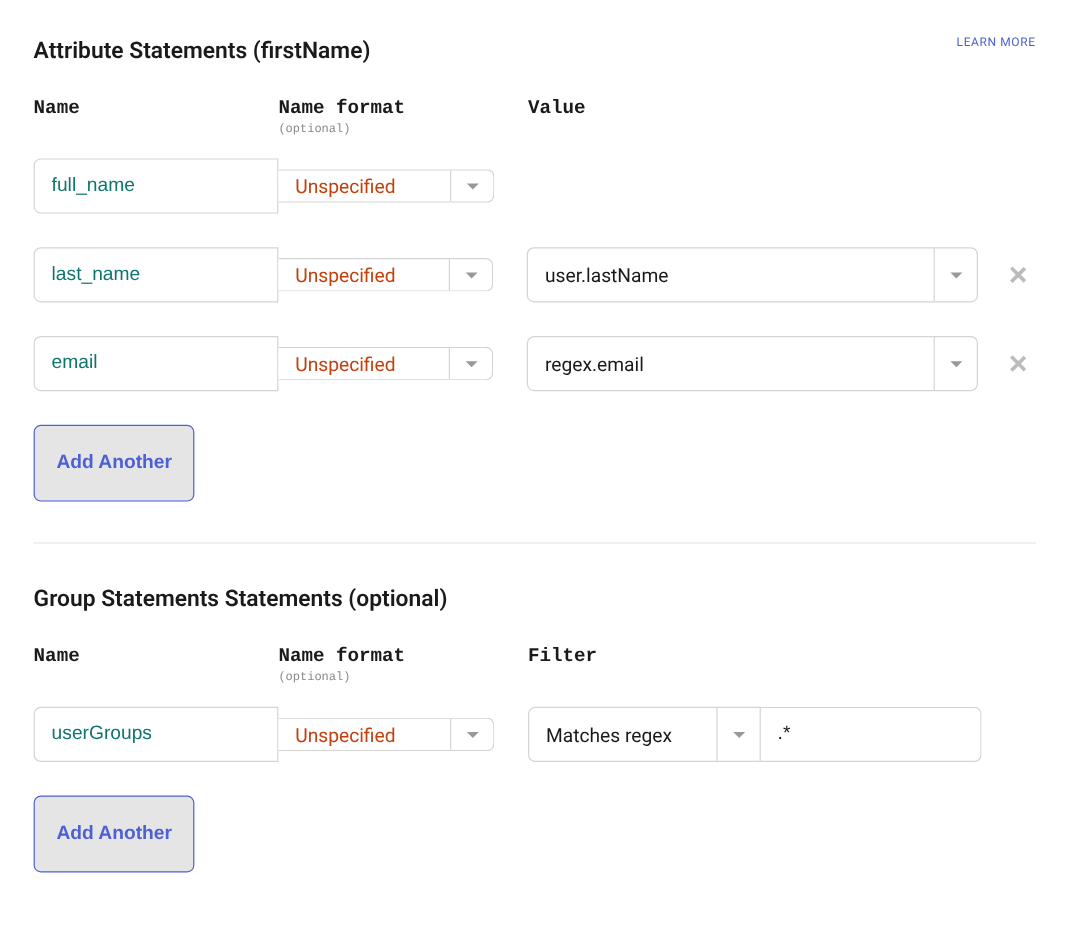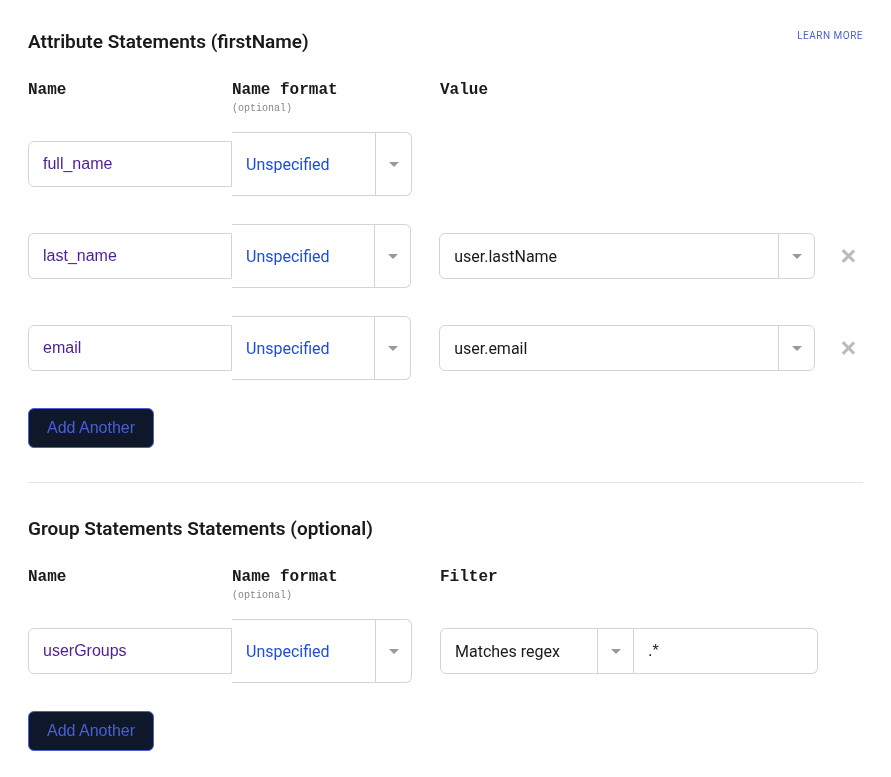--- a/index.html
+++ b/index.html
@@ -71,36 +71,36 @@
       margin-bottom: 28px;
     }
     .text-input {
       width: 204px;
       height: 46px;
       padding: 0 14px;
       font-size: 16px;
       border: 1px solid #d4d4d4;
       border-radius: 6px 0 0 6px;
       background: #fff;
-      color: #4c1d95;
+      color: #0f766e;
       outline: none;
     }
     .select-box {
       position: relative;
       width: 180px;
-      height: 64px;
+      height: 28px;
       border: 1px solid #d4d4d4;
       border-left: none;
       border-radius: 0 6px 6px 0;
       background: #fff;
       display: flex;
       align-items: center;
       padding: 0 14px;
       font-size: 16px;
-      color: #1d4ed8;
+      color: #c2410c;
       cursor: pointer;
     }
     .select-caret {
       position: absolute;
       right: 0;
       top: 0;
       bottom: 0;
       width: 36px;
       display: flex;
       align-items: center;
@@ -137,25 +137,25 @@
       align-items: center;
       justify-content: center;
       cursor: pointer;
       color: #aaa;
       font-size: 20px;
       background: none;
       border: none;
     }
     .add-btn {
       display: inline-block;
-      padding: 10px 18px;
-      font-size: 16px;
-      font-weight: 400;
+      padding: 22px 18px;
+      font-size: 16px;
+      font-weight: 700;
       color: #4c5fd5;
-      background: #0f172a;
+      background: #e5e5e5;
       border: 1px solid #4c5fd5;
       border-radius: 6px;
       cursor: pointer;
     }
     .divider {
       border: none;
       border-top: 1px solid #e4e4e4;
       margin: 34px 0 34px 0;
     }
     .group-filter-select {
@@ -262,21 +262,21 @@
 
 <div class="row">
   <input class="text-input" value="email" style="">
   <div class="select-box">
     <span>Unspecified</span>
     <div class="select-caret">
         <div class="caret-down"></div>
       </div>
   </div>
   <div class="value-box">
-    <span>user.email</span>
+    <span>regex.email</span>
     <div class="select-caret">
         <div class="caret-down"></div>
       </div>
   </div>
   <button class="remove-btn">
     <span class="x-icon"></span>
   </button>
 </div>
 
 <button class="add-btn">Add Another</button>

